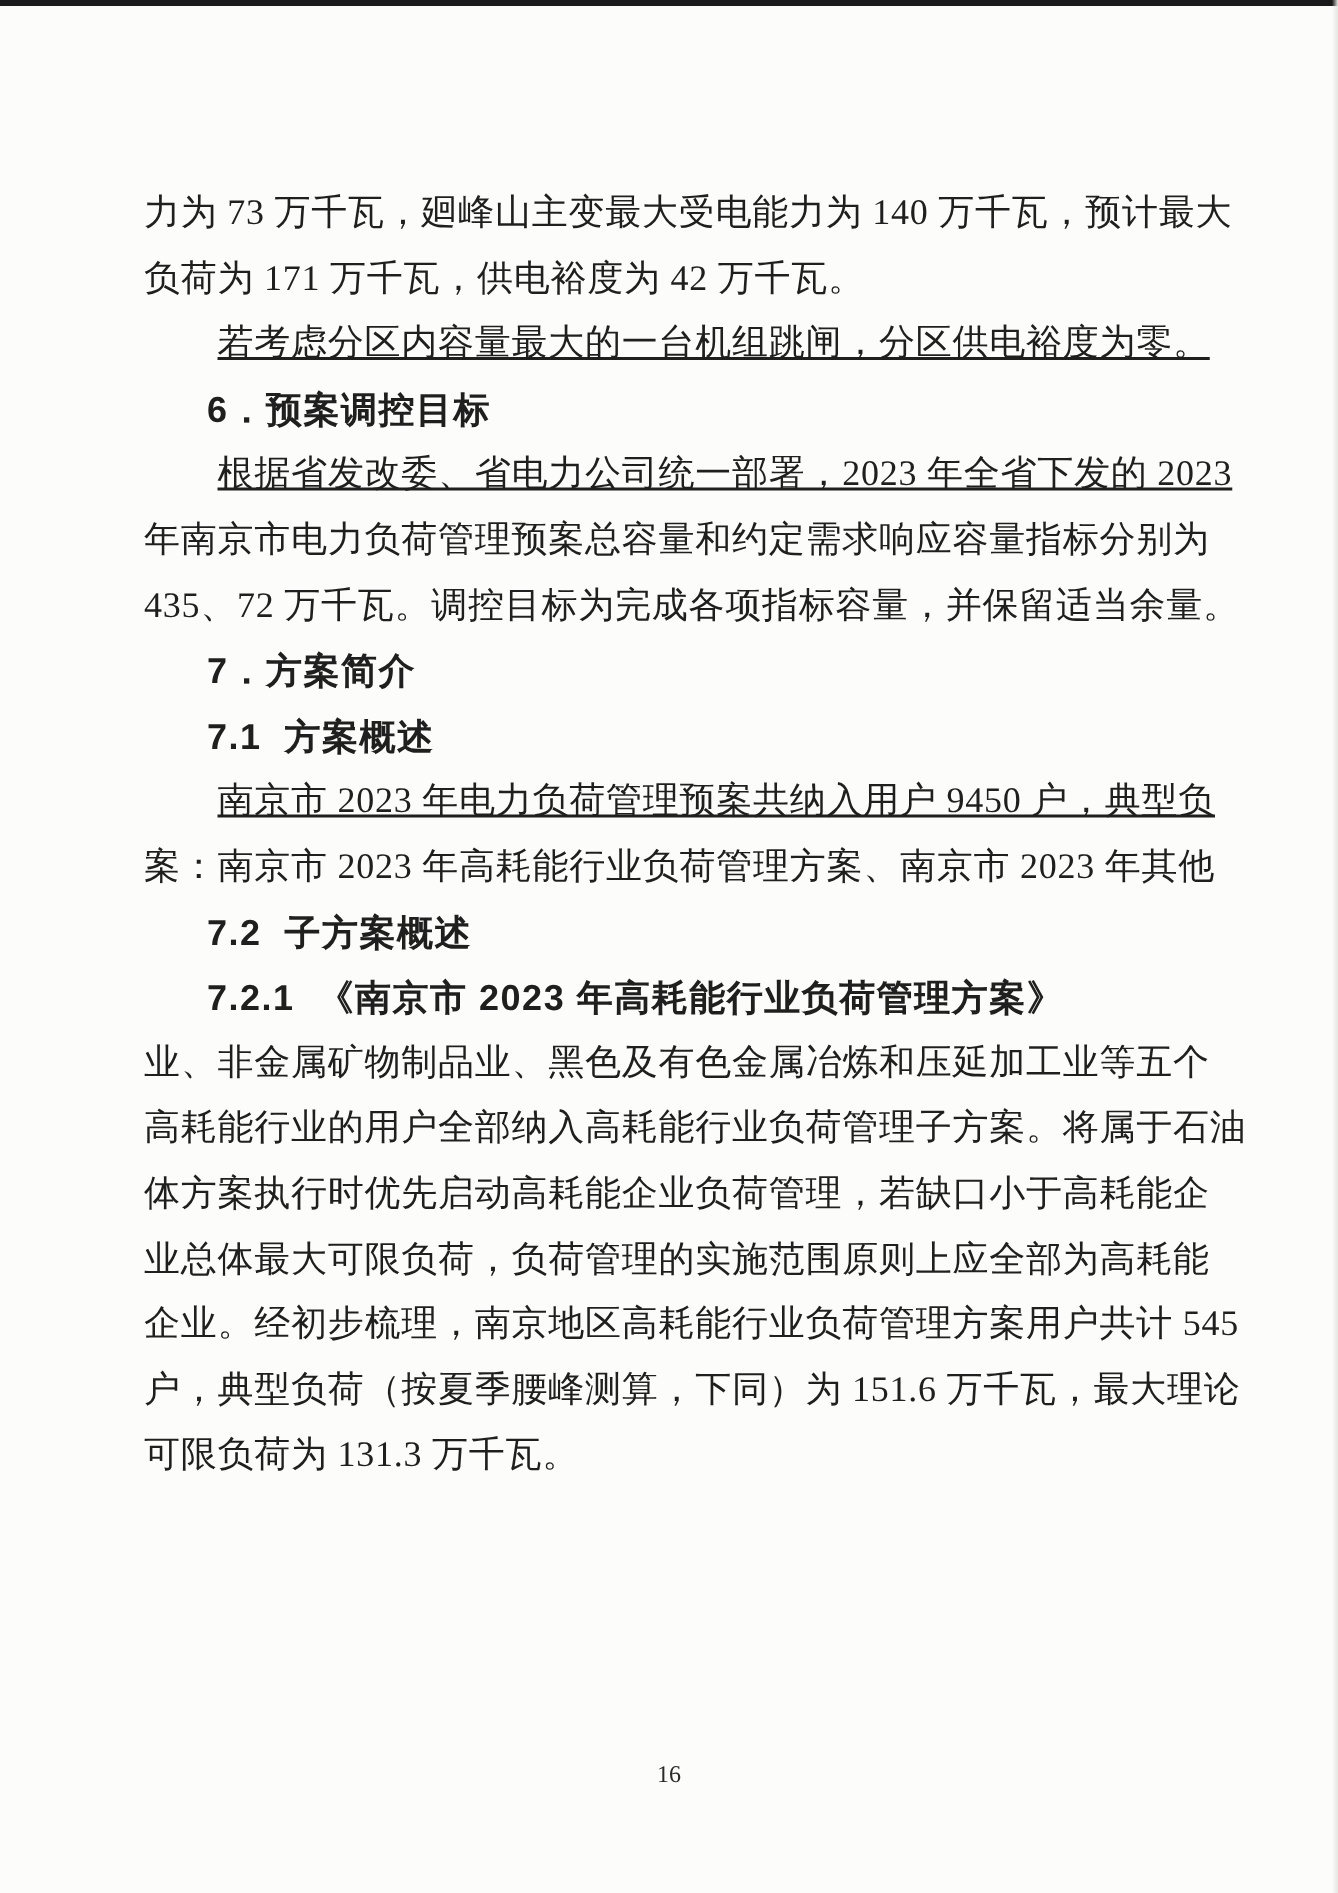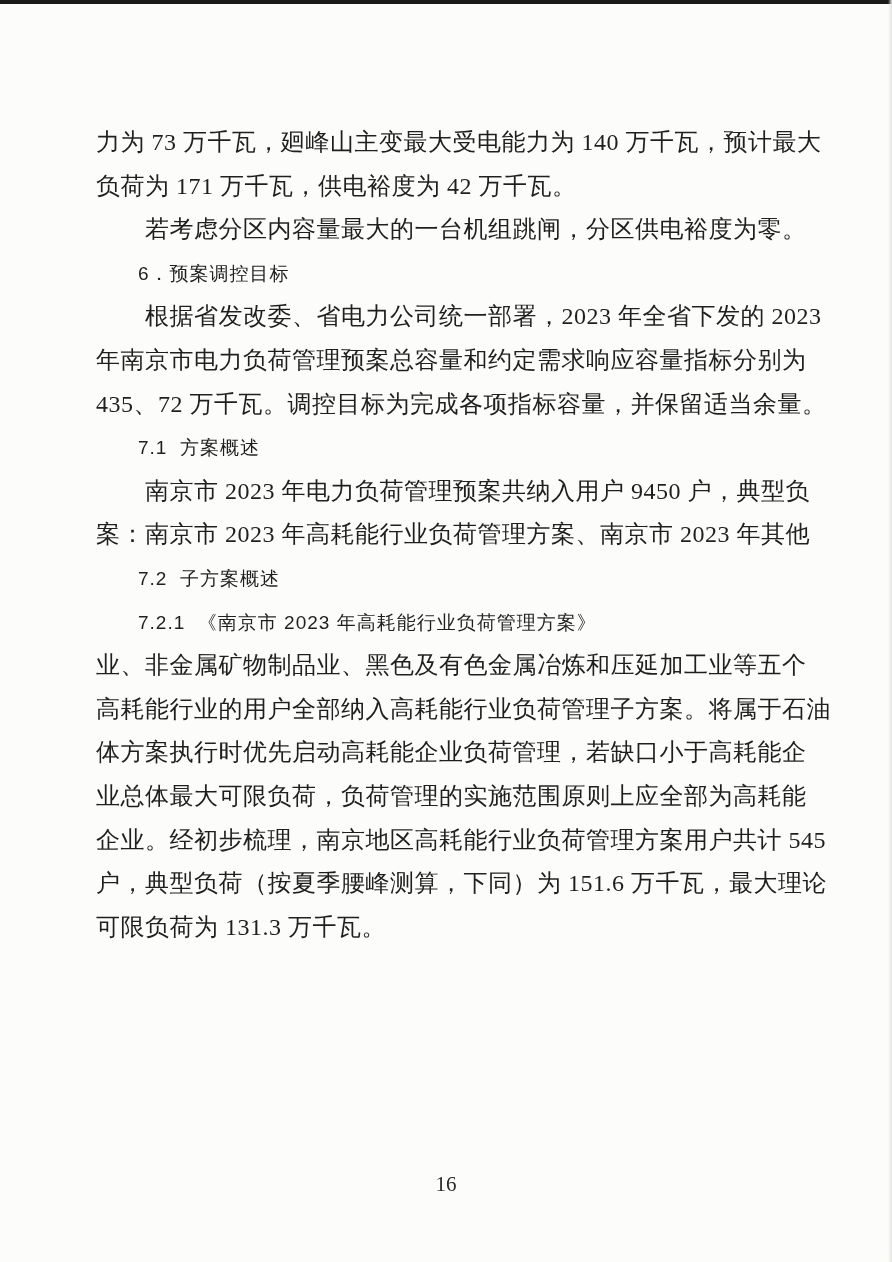--- a/index.html
+++ b/index.html
@@ -36,37 +36,38 @@
   }
   .line {
     height: 43.6px;
     line-height: 43.6px;
     font-size: 24px;
     white-space: pre;
     letter-spacing: 0.5px;
   }
   .indent {
     text-indent: 49px;
+    text-decoration: underline;
   }
   .heading {
     font-family: "Liberation Sans", "DejaVu Sans", sans-serif;
-    font-weight: normal;
-    font-size: 19px;
+    font-weight: bold;
+    font-size: 24px;
     text-indent: 42px;
     letter-spacing: 1px;
   }
   .page-number {
     position: absolute;
     top: 1170px;
     left: 0;
     width: 100%;
     height: 28px;
     line-height: 28px;
     text-align: center;
-    font-size: 21px;
+    font-size: 16px;
     color: #2a2a2a;
   }
 </style>
 </head>
 <body>
 
 <div class="page">
   <div class="top-band"></div>
   <div class="right-edge"></div>
 
@@ -76,20 +77,21 @@
     <div class="line">负荷为 171 万千瓦，供电裕度为 42 万千瓦。</div>
 
     <div class="line indent">若考虑分区内容量最大的一台机组跳闸，分区供电裕度为零。</div>
 
     <div class="line heading">6．预案调控目标</div>
 
     <div class="line indent">根据省发改委、省电力公司统一部署，2023 年全省下发的 2023</div>
     <div class="line">年南京市电力负荷管理预案总容量和约定需求响应容量指标分别为</div>
     <div class="line">435、72 万千瓦。调控目标为完成各项指标容量，并保留适当余量。</div>
 
+    <div class="line heading">7．方案简介</div>
 
     <div class="line heading">7.1  方案概述</div>
 
     <div class="line indent">南京市 2023 年电力负荷管理预案共纳入用户 9450 户，典型负</div>
     <div class="line">案：南京市 2023 年高耗能行业负荷管理方案、南京市 2023 年其他</div>
 
     <div class="line heading">7.2  子方案概述</div>
 
     <div class="line heading">7.2.1  《南京市 2023 年高耗能行业负荷管理方案》</div>
 

